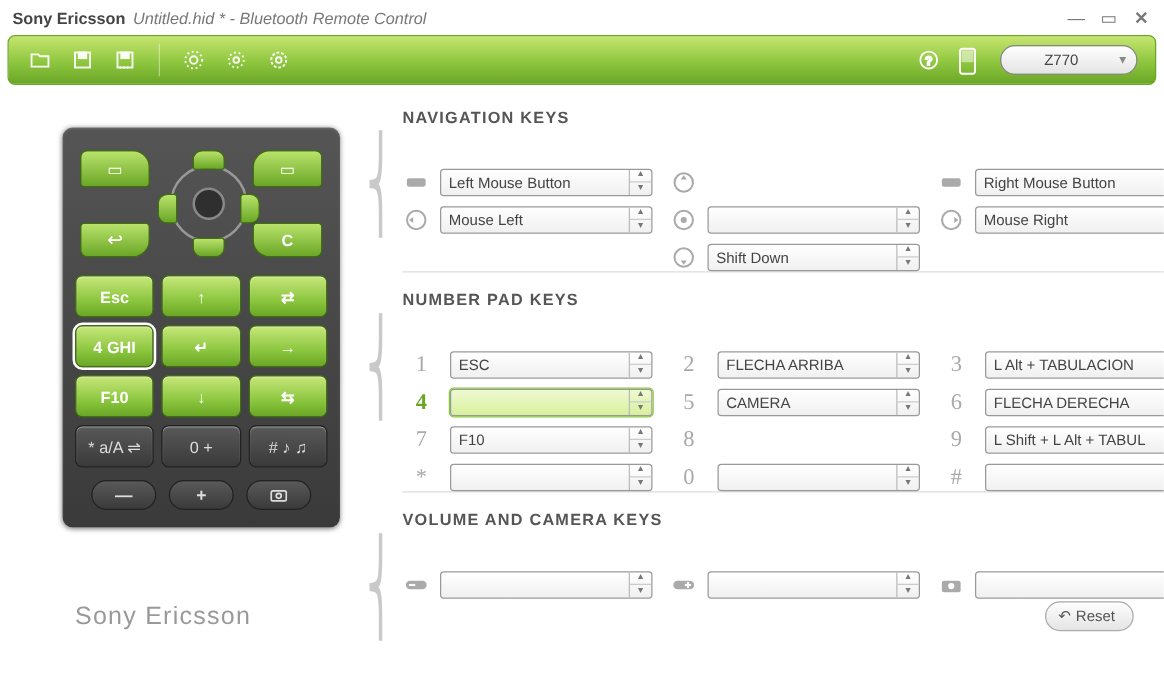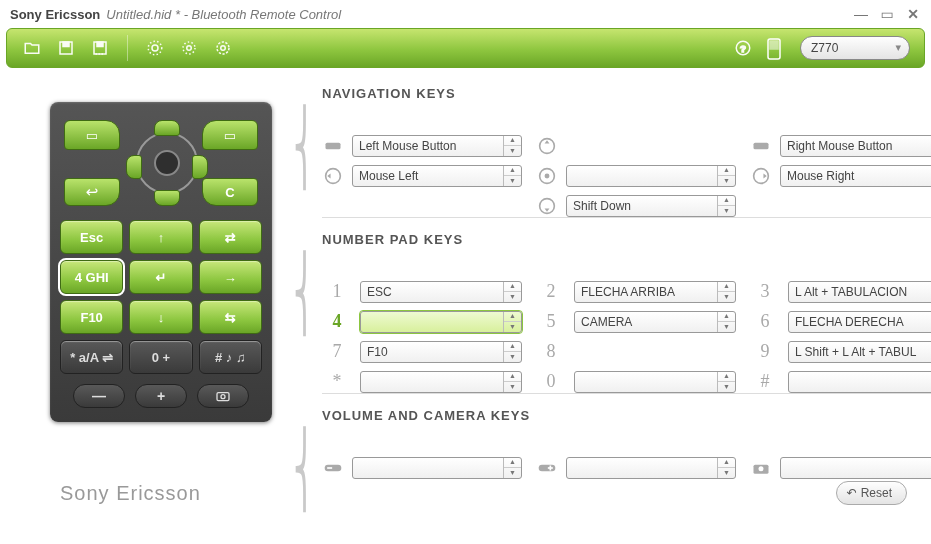--- a/index.html
+++ b/index.html
@@ -56,21 +56,21 @@
   .device-select {
     height: 24px;
     min-width: 110px;
     background: linear-gradient(#fefefe,#e4e4e4);
     border:1px solid #888;
     border-radius:12px;
     padding: 0 22px 0 10px;
     font-size:12px;
     color:#444;
     position:relative;
-    display:flex; align-items:center;
+    display:flex; align-items:center;justify-content:center;
   }
   .device-select:after {
     content:"▾";
     position:absolute; right:8px; top:4px; color:#888; font-size:11px;
   }
 
   
   .main {
     display:flex;
     padding: 18px 22px 10px 22px;
@@ -144,21 +144,21 @@
     font-weight:bold;
     font-size:13px;
     display:flex; align-items:center; justify-content:center;
     box-shadow: inset 0 1px 1px rgba(255,255,255,0.4);
     position:relative;
   }
   .key.dk {
     background:linear-gradient(#595959,#3a3a3a);
     border:1px solid #222;
     color:#ddd;
-    font-weight:bold;
+    font-weight:normal;
   }
   .key.sel {
     outline:2px solid #fff;
     box-shadow: 0 0 0 1px #a1d95a, inset 0 1px 1px rgba(255,255,255,0.4);
   }
 
   .pillrow { display:flex; justify-content:center; gap:10px; margin-top:10px; }
   .pill {
     width:52px; height:24px; border-radius:12px;
     background:linear-gradient(#595959,#3a3a3a);

